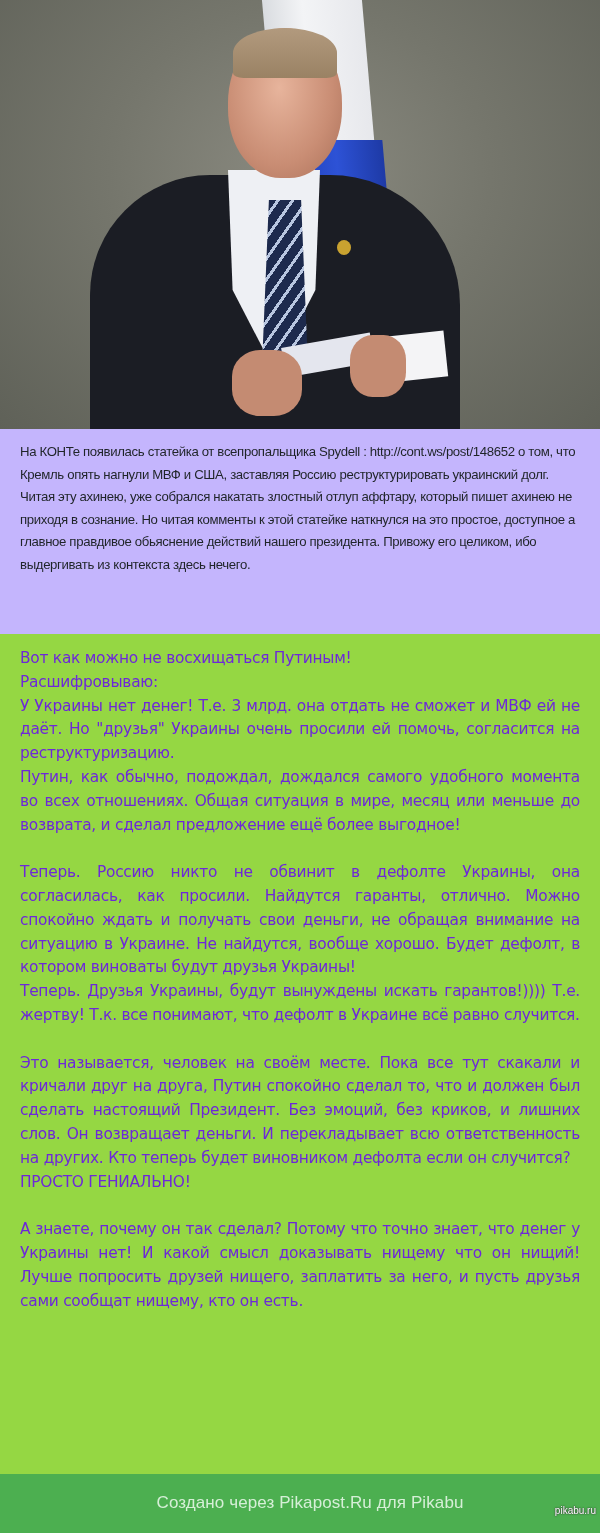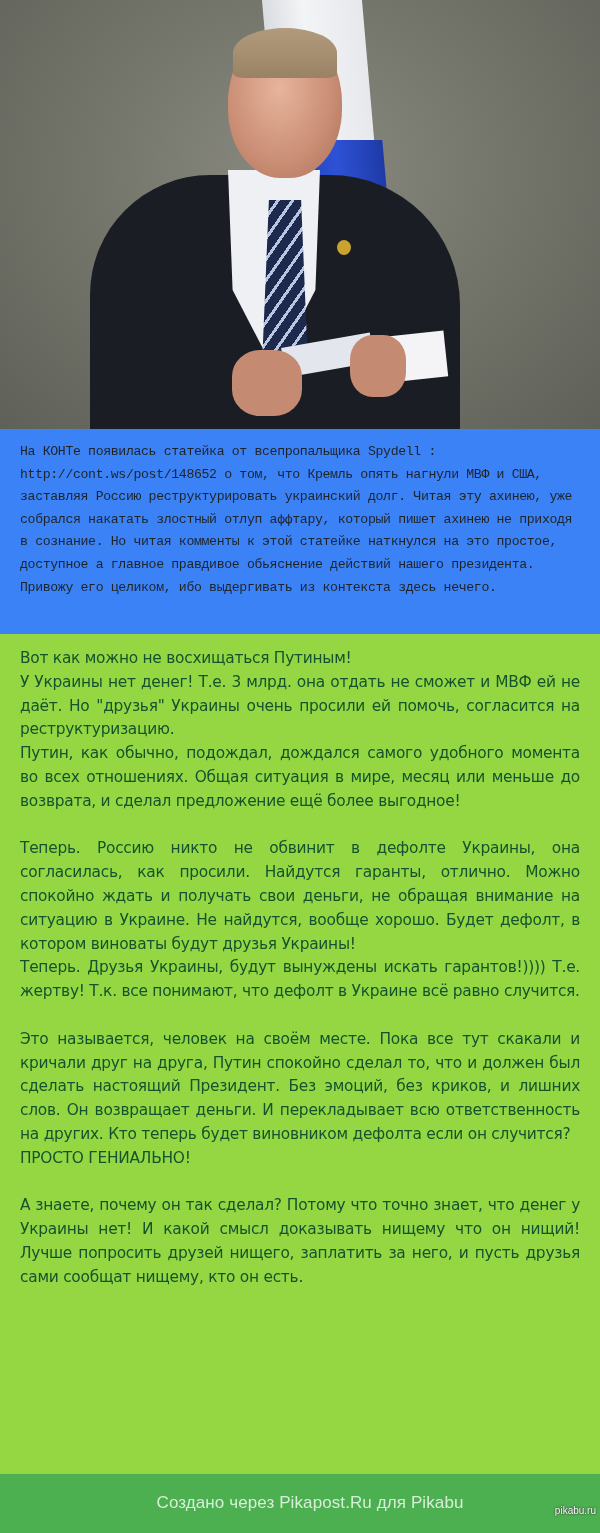--- a/index.html
+++ b/index.html
@@ -16,30 +16,30 @@
   .suit { position: absolute; left: 90px; top: 175px; width: 370px; height: 260px; background: #1b1d24; border-radius: 120px 130px 0 0; }
   .shirt { position: absolute; left: 228px; top: 170px; width: 92px; height: 200px; background: #eef0f4; clip-path: polygon(0 0,100% 0,95% 60%,50% 100%,5% 60%); }
   .tie { position: absolute; left: 262px; top: 200px; width: 46px; height: 185px; background: repeating-linear-gradient(-55deg,#1d2a4d 0 9px,#b8c6e0 9px 12px); clip-path: polygon(15% 0,85% 0,100% 90%,50% 100%,0 90%); }
   .pin { position: absolute; left: 337px; top: 240px; width: 14px; height: 15px; border-radius: 50%; background: #c9a230; }
   .hand-l { position: absolute; left: 232px; top: 350px; width: 70px; height: 66px; border-radius: 40%; background: #c48b72; }
   .hand-r { position: absolute; left: 350px; top: 335px; width: 56px; height: 62px; border-radius: 40%; background: #c48b72; }
   .paper1 { position: absolute; left: 283px; top: 340px; width: 90px; height: 30px; background: #e4e6ee; transform: rotate(-10deg); }
   .paper2 { position: absolute; left: 378px; top: 334px; width: 68px; height: 46px; background: #f4f4f6; transform: rotate(-6deg); }
 
   .intro {
-    background: #3b82f6; height: 205px; box-sizing: border-box;
+    background: #c4b5fd; height: 205px; box-sizing: border-box;
     padding: 12px 20px 0 20px;
     font-size: 13.2px; line-height: 22.6px; color: #1f2428;
-    font-family: Liberation Mono, monospace; letter-spacing: -0.35px;
+    font-family: Liberation Sans, sans-serif; letter-spacing: -0.35px;
   }
   .intro p { margin: 0; }
   .main {
     background: #95d743; height: 840px; box-sizing: border-box;
     padding: 13px 20px 0 20px;
-    font-size: 15.4px; line-height: 23.8px; color: #14532d; text-align: justify;
+    font-size: 15.4px; line-height: 23.8px; color: #6d28d9; text-align: justify;
     letter-spacing: -0.25px;
   }
   .main p { margin: 0; }
   .main .gap { height: 23.8px; }
   .main p.last-line { text-align: left; }
   .footer {
     position: relative; background: #4caf50; height: 58px;
     display: flex; align-items: center; justify-content: center; margin-left: 20px;
   }
   .footer-text { color: #d6efd7; font-size: 17px; font-family: "Liberation Sans", sans-serif; letter-spacing: 0.1px; }
@@ -63,20 +63,21 @@
   <div class="paper2"></div>
   <div class="hand-r"></div>
 </div>
 
 <div class="intro">
   <p>На КОНТе появилась статейка от всепропальщика Spydell : http://cont.ws/post/148652 о том, что Кремль опять нагнули МВФ и США, заставляя Россию реструктурировать украинский долг. Читая эту ахинею, уже собрался накатать злостный отлуп аффтару, который пишет ахинею не приходя в сознание. Но читая комменты к этой статейке наткнулся на это простое, доступное а главное правдивое обьяснение действий нашего президента. Привожу его целиком, ибо  выдергивать из контекста здесь нечего.</p>
 </div>
 
 <div class="main">
   <p class="last-line">Вот как можно не восхищаться Путиным!</p>
+  <p class="last-line">Расшифровываю:</p>
   <p>У Украины нет денег! Т.е. 3 млрд. она отдать не сможет и МВФ ей не даёт. Но "друзья" Украины очень просили ей помочь, согласится на реструктуризацию.</p>
   <p>Путин, как обычно, подождал, дождался самого удобного момента во всех отношениях. Общая ситуация в мире, месяц или меньше до возврата, и сделал предложение ещё более выгодное!</p>
   <div class="gap"></div>
   <p>Теперь. Россию никто не обвинит в дефолте Украины, она согласилась, как просили. Найдутся гаранты, отлично. Можно спокойно ждать и получать свои деньги, не обращая внимание на ситуацию в Украине. Не найдутся, вообще хорошо. Будет дефолт, в котором виноваты будут друзья Украины!</p>
   <p>Теперь. Друзья Украины, будут вынуждены искать гарантов!)))) Т.е. жертву! Т.к. все понимают, что дефолт в Украине всё равно случится.</p>
   <div class="gap"></div>
   <p>Это называется, человек на своём месте. Пока все тут скакали и кричали друг на друга, Путин спокойно сделал то, что и должен был сделать настоящий Президент. Без эмоций, без криков, и лишних слов. Он возвращает деньги. И перекладывает всю ответственность на других. Кто теперь будет виновником дефолта если он случится?</p>
   <p class="last-line">ПРОСТО ГЕНИАЛЬНО!</p>
   <div class="gap"></div>
   <p>А знаете, почему он так сделал? Потому что точно знает, что денег у Украины нет! И какой смысл доказывать нищему что он нищий! Лучше попросить друзей нищего, заплатить за него, и пусть друзья сами сообщат нищему, кто он есть.</p>

